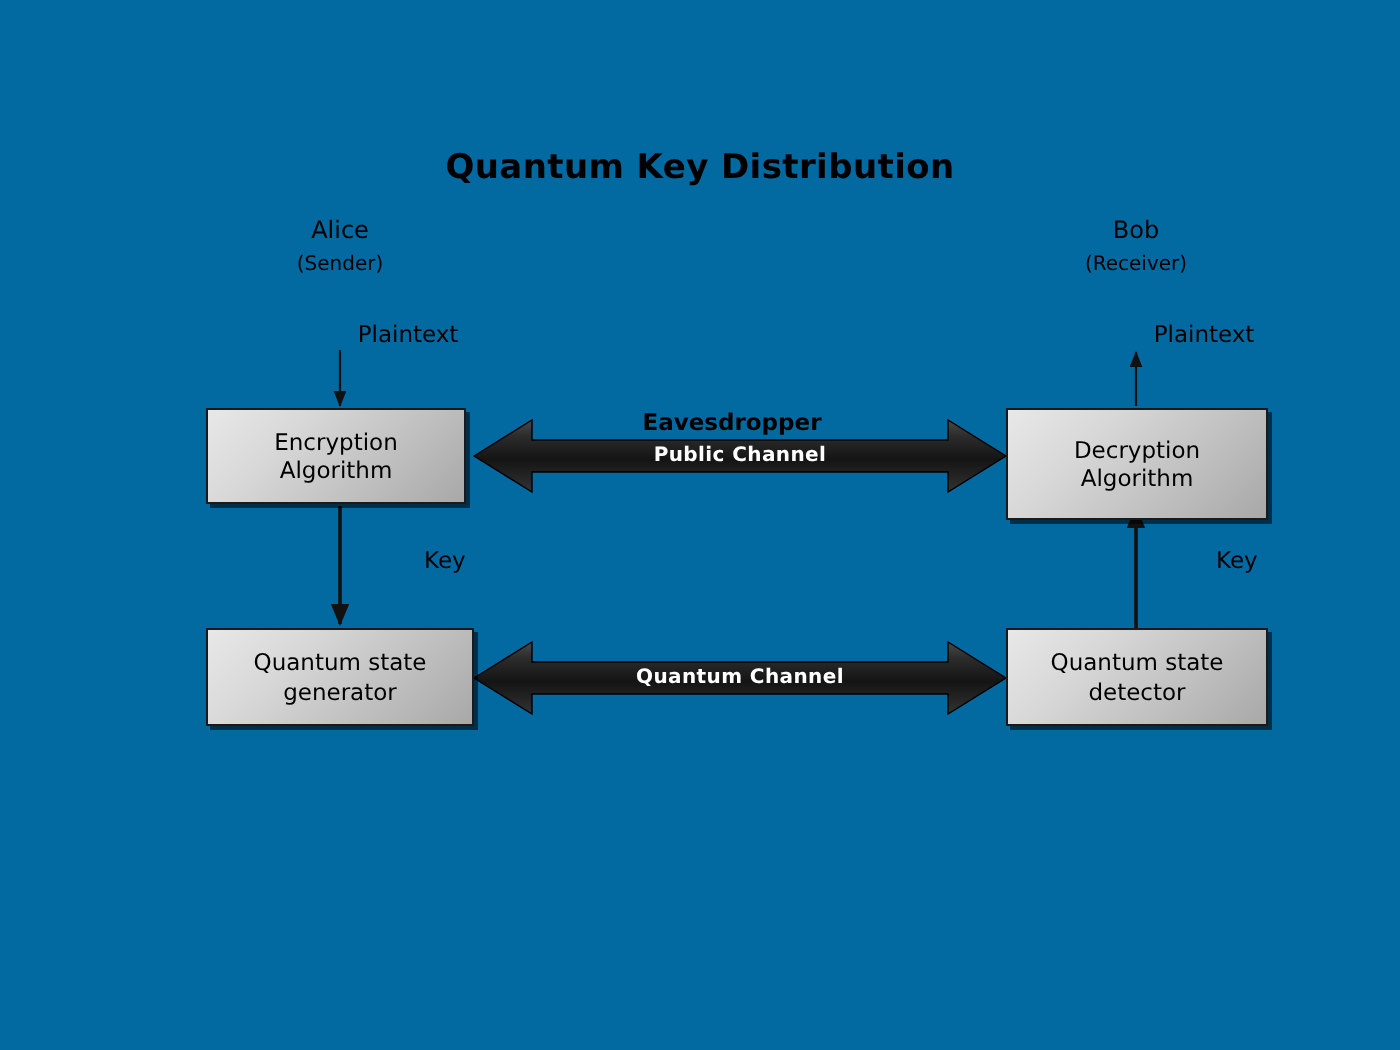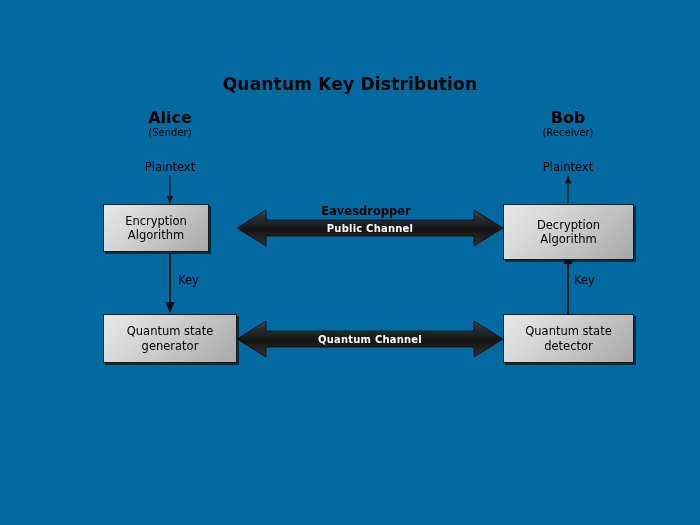--- a/index.html
+++ b/index.html
@@ -41,32 +41,33 @@
     text-align: center;
   }
 
   .diagram-title {
     font-size: 17px;
     font-weight: bold;
     letter-spacing: 0.2px;
     top: 75px;
   }
   .party-name {
-    font-size: 16px;
-    font-weight: bold;
+    font-size: 12px;
+    font-weight: normal;
     top: 109px;
   }
   .party-role {
     font-size: 10px;
     font-weight: normal;
     top: 127px;
   }
   .flow-label {
     font-size: 11.5px;
     font-weight: normal;
+    margin-left: 34px;
   }
   .eaves-label {
     font-size: 11.5px;
     font-weight: bold;
     top: 181px;
   }
   .channel-label {
     position: absolute;
     font-size: 10px;
     font-weight: bold;
@@ -143,21 +144,21 @@
   <div class="txt center flow-label" style="left:568px; top:161px;">Plaintext</div>
 
   <div class="txt center eaves-label" style="left:366px;margin-top:24px;">Eavesdropper</div>
 
   <div class="txt flow-label" style="left:178px; top:274px;">Key</div>
   <div class="txt flow-label" style="left:574px; top:274px;">Key</div>
 
   <div class="channel-label" style="left:370px; top:228px;">Public Channel</div>
   <div class="channel-label" style="left:370px; top:339px;">Quantum Channel</div>
 
-  <div class="box" style="left:103px; top:204px; width:106px; height:48px;">
+  <div class="box" style="left:103px; top:204px; width:130px; height:48px;">
     <div>
       <span>Encryption</span>
       <span>Algorithm</span>
     </div>
   </div>
 
   <div class="box" style="left:503px; top:204px; width:131px; height:56px;">
     <div>
       <span>Decryption</span>
       <span>Algorithm</span>

